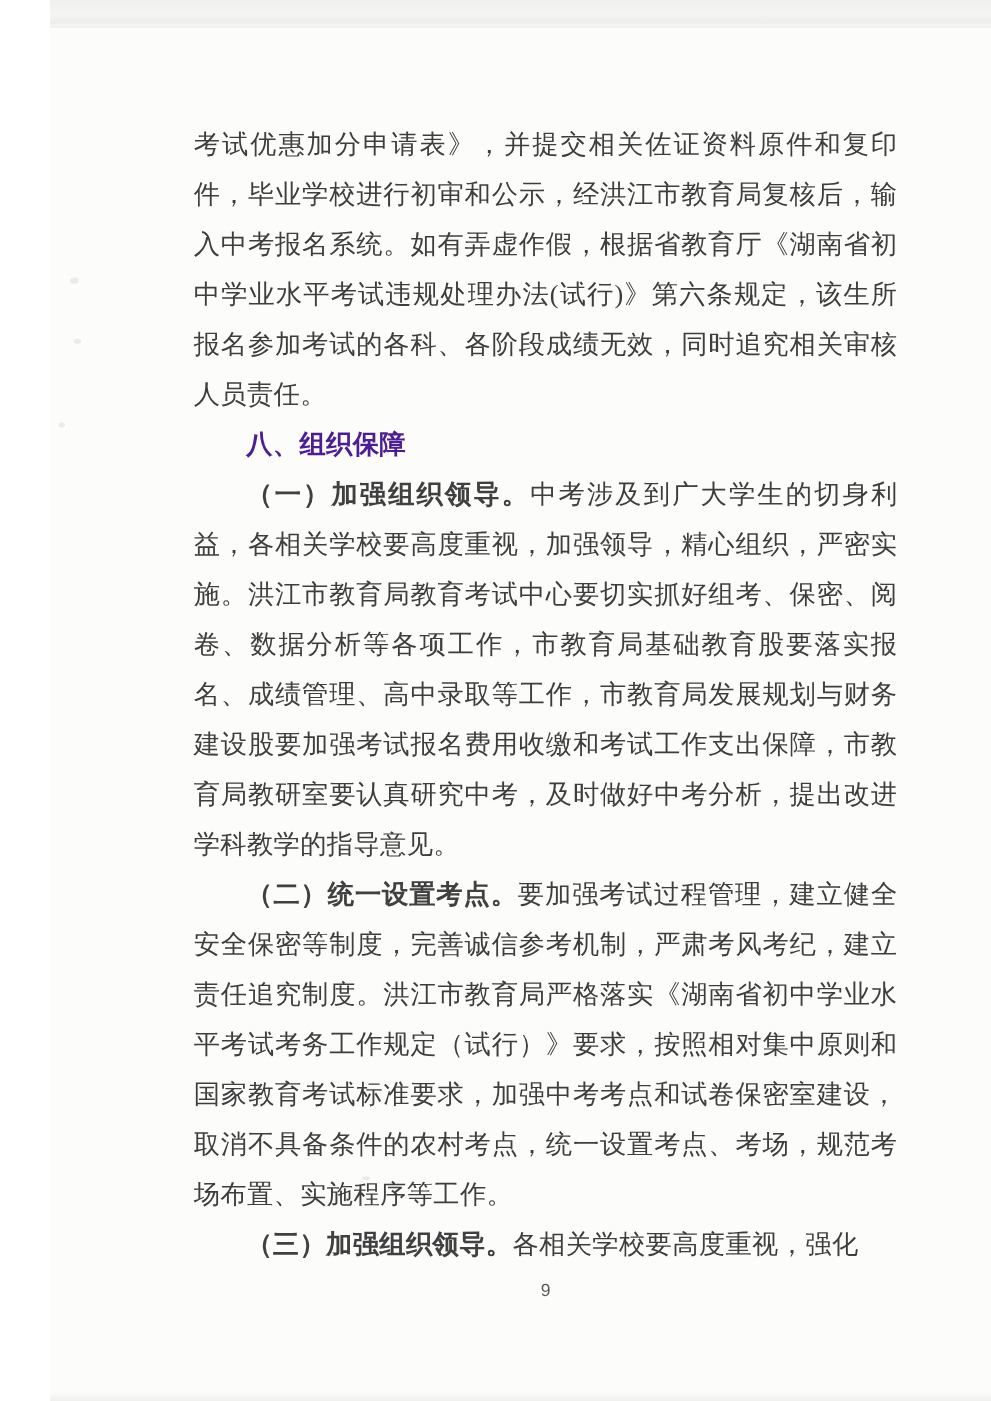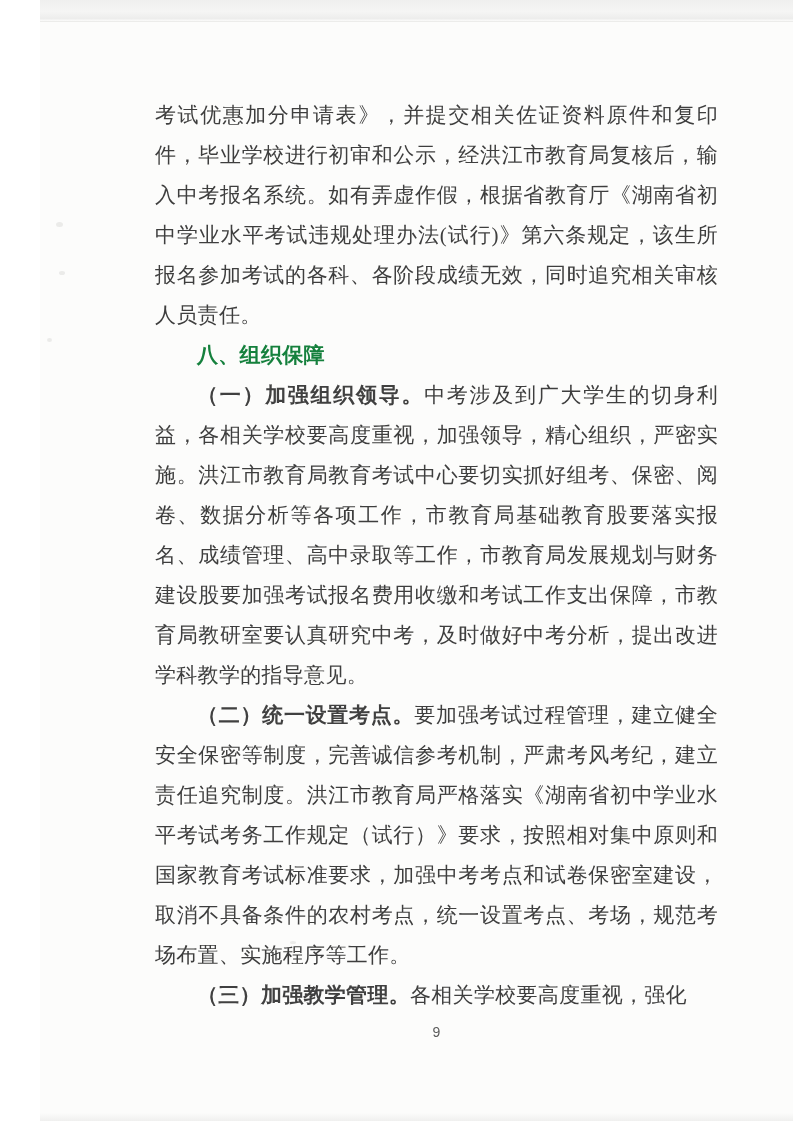--- a/index.html
+++ b/index.html
@@ -57,21 +57,21 @@
   }
   .para.indent {
     text-indent: 2em;
   }
   .heading {
     margin: 0;
     font-size: 21px;
     line-height: 40px;
     font-weight: bold;
     text-indent: 2em;
-    color: #15803d;
+    color: #4c1d95;
   }
   .para strong {
     font-weight: bold;
     color: #404040;
   }
   .page-number {
     position: absolute;
     top: 1022px;
     left: 0;
     width: 100%;
@@ -97,21 +97,21 @@
   <div class="text-block">
 
     <p class="para">考试优惠加分申请表》，并提交相关佐证资料原件和复印件，毕业学校进行初审和公示，经洪江市教育局复核后，输入中考报名系统。如有弄虚作假，根据省教育厅《湖南省初中学业水平考试违规处理办法(试行)》第六条规定，该生所报名参加考试的各科、各阶段成绩无效，同时追究相关审核人员责任。</p>
 
     <h2 class="heading">八、组织保障</h2>
 
     <p class="para indent"><strong>（一）加强组织领导。</strong><span>中考涉及到广大学生的切身利益，各相关学校要高度重视，加强领导，精心组织，严密实施。洪江市教育局教育考试中心要切实抓好组考、保密、阅卷、数据分析等各项工作，市教育局基础教育股要落实报名、成绩管理、高中录取等工作，市教育局发展规划与财务建设股要加强考试报名费用收缴和考试工作支出保障，市教育局教研室要认真研究中考，及时做好中考分析，提出改进学科教学的指导意见。</span></p>
 
     <p class="para indent"><strong>（二）统一设置考点。</strong><span>要加强考试过程管理，建立健全安全保密等制度，完善诚信参考机制，严肃考风考纪，建立责任追究制度。洪江市教育局严格落实《湖南省初中学业水平考试考务工作规定（试行）》要求，按照相对集中原则和国家教育考试标准要求，加强中考考点和试卷保密室建设，取消不具备条件的农村考点，统一设置考点、考场，规范考场布置、实施程序等工作。</span></p>
 
-    <p class="para indent"><strong>（三）加强教学管理。</strong><span>各相关学校要高度重视，强化</span></p>
+    <p class="para indent"><strong>（三）加强组织领导。</strong><span>各相关学校要高度重视，强化</span></p>
 
   </div>
 
   <div class="page-number">9</div>
 
   <div class="scan-band-bottom"></div>
 
 </div>
 
 </body></html>

